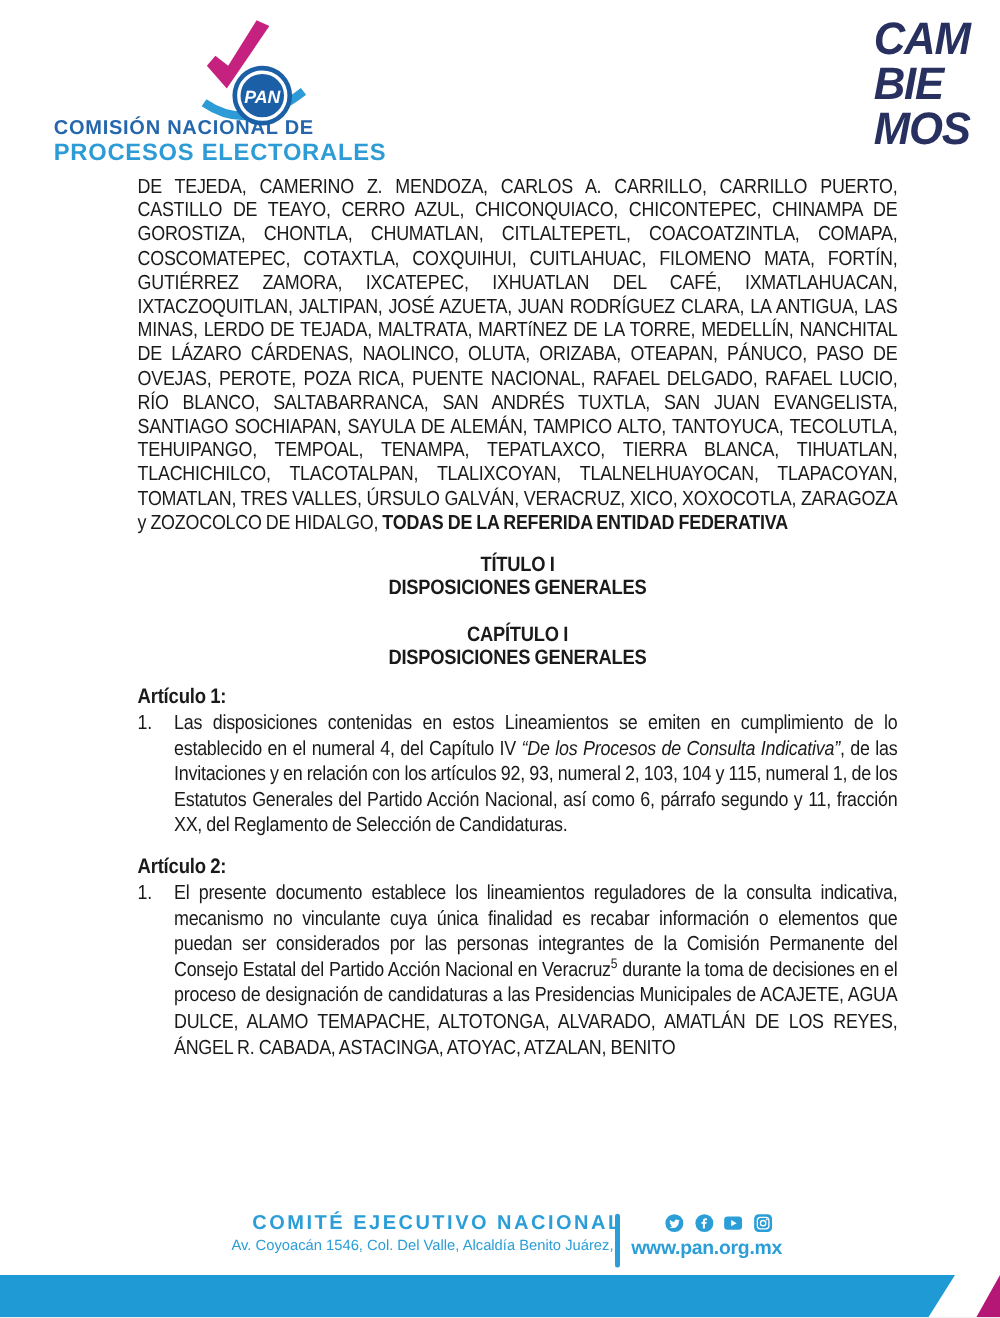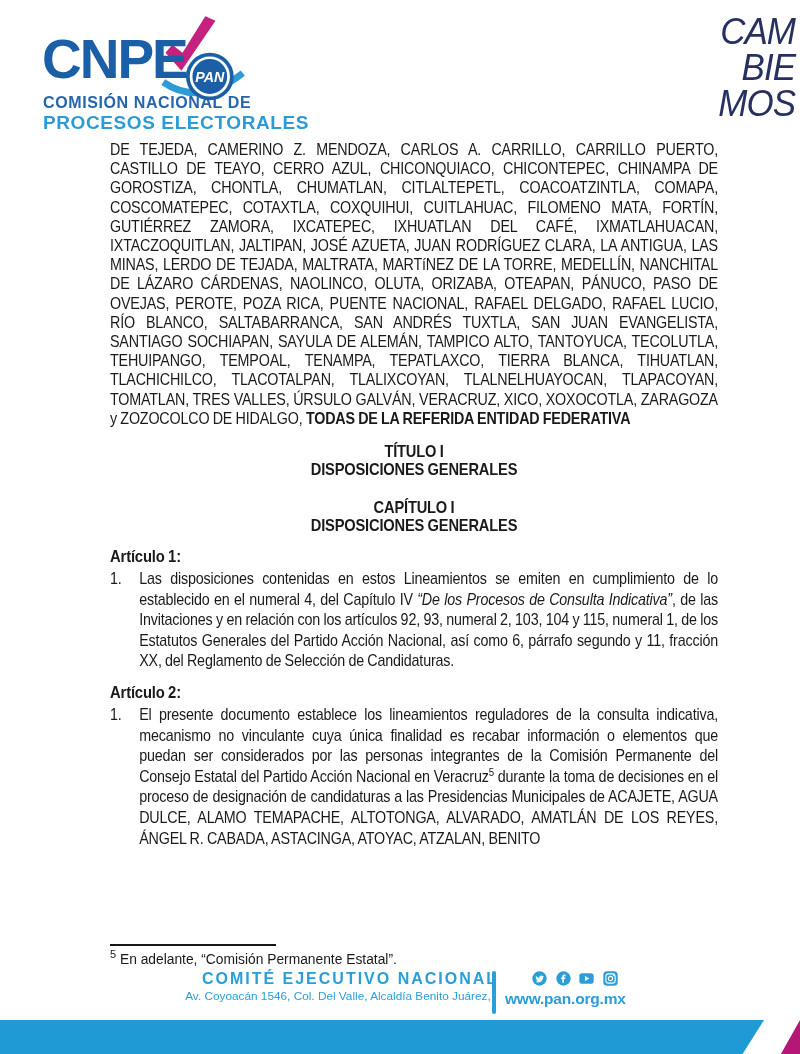--- a/index.html
+++ b/index.html
@@ -14,22 +14,22 @@
   .cnpe-word{
     position:absolute;left:0;top:18px;font-size:55px;font-weight:bold;
     letter-spacing:-2px;color:#1b5fa6;line-height:1;z-index:2;
   }
   .pan-badge{position:absolute;left:113px;top:0px;z-index:1;}
   .cnpe-sub1{position:absolute;left:1px;top:80px;font-size:16px;font-weight:bold;
     letter-spacing:.6px;color:#2566ac;white-space:nowrap;}
   .cnpe-sub2{position:absolute;left:1px;top:98px;font-size:19px;font-weight:bold;
     letter-spacing:.6px;color:#2d9bd5;white-space:nowrap;}
   
-  .cambiemos{position:absolute;left:699px;top:14px;width:96px;text-align:right;
-    font-style:italic;font-weight:normal;z-index:3;line-height:1;}
+  .cambiemos{position:absolute;left:699px;top:14px;width:96px;text-align:left;
+    font-style:italic;font-weight:bold;z-index:3;line-height:1;}
   .cambiemos .word{font-size:35px;color:#27305f;letter-spacing:-1px;line-height:36px;
     transform:scaleY(1.04);}
   .cambiemos .mx{font-size:46px;color:#33a3db;letter-spacing:-1px;line-height:46px;
     margin-top:1px;}
   
   .content{position:absolute;left:110px;top:140px;width:608px;}
   .scalewrap{width:688px;transform:scaleX(0.8837);transform-origin:left top;
     letter-spacing:-.2px;word-spacing:-.5px;}
   .intro{margin:0;text-align:justify;font-size:16.2px;line-height:19.2px;}
   .intro b{font-weight:bold;}
@@ -66,21 +66,20 @@
     background:#1f9ad4;clip-path:polygon(0 0,100% 0,97.2% 100%,0 100%);}
   .magenta-corner{position:absolute;left:764px;top:1020px;width:36px;height:34px;
     background:#b51777;clip-path:polygon(100% 0,100% 100%,47% 100%);}
 </style>
 </head>
 <body>
 
 <div class="page">
 
   <div class="cnpe-logo">
-    <div class="cnpe-word">CNPE</div>
     <svg class="pan-badge" width="96" height="100" viewBox="0 0 82 88">
       <path d="M8 34 L22 50 L52 6 L43 2 L23 34 L14 27 Z" fill="#c5217f"></path>
       <path d="M6 60 Q38 82 76 52" stroke="#2d9bd5" stroke-width="6" fill="none"></path>
       <circle cx="47" cy="55" r="21" fill="#1b5fa6"></circle>
       <circle cx="47" cy="55" r="16.5" fill="none" stroke="#ffffff" stroke-width="2.4"></circle>
       <text x="47" y="60" text-anchor="middle" font-size="12.5" font-weight="bold" font-style="italic" fill="#ffffff" font-family="Liberation Sans, sans-serif">PAN</text>
     </svg>
     <div class="cnpe-sub1">COMISIÓN NACIONAL DE</div>
     <div class="cnpe-sub2">PROCESOS ELECTORALES</div>
   </div>
@@ -114,24 +113,20 @@
 
       <div class="art-head a2">Artículo 2:</div>
       <div class="art-item">
         <div class="art-num">1.</div>
         <p class="art-body"><span>El presente documento establece los lineamientos reguladores de la consulta indicativa, mecanismo no vinculante cuya única finalidad es recabar información o elementos que puedan ser considerados por las personas integrantes de la Comisión Permanente del Consejo Estatal del Partido Acción Nacional en Veracruz</span><sup>5</sup><span> durante la toma de decisiones en el proceso de designación de candidaturas a las Presidencias Municipales de ACAJETE, AGUA DULCE, ALAMO TEMAPACHE, ALTOTONGA, ALVARADO, AMATLÁN DE LOS REYES, ÁNGEL R. CABADA, ASTACINGA, ATOYAC, ATZALAN, BENITO</span></p>
       </div>
 
     </div>
   </div>
 
-  <div class="footnote">
-    <hr class="footnote-rule">
-    <div class="footnote-text"><sup>5</sup><span> En adelante, “Comisión Permanente Estatal”.</span></div>
-  </div>
 
   <div class="footer">
     <div class="committee">COMITÉ EJECUTIVO NACIONAL</div>
     <div class="addr1">Av. Coyoacán 1546, Col. Del Valle, Alcaldía Benito Juárez,</div>
     <div class="addr2">C.P. 03100, Ciudad de México, Tel. (01) 55 5200 4000</div>
     <div class="footer-divider"></div>
 
     <div class="social-row">
       <span class="icon">
         <svg viewBox="0 0 24 24" width="15" height="15">

